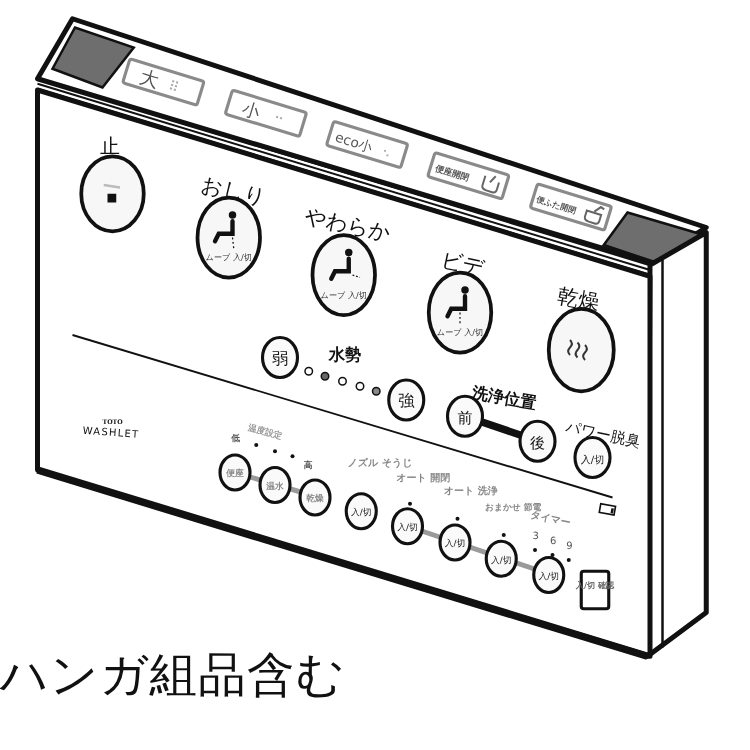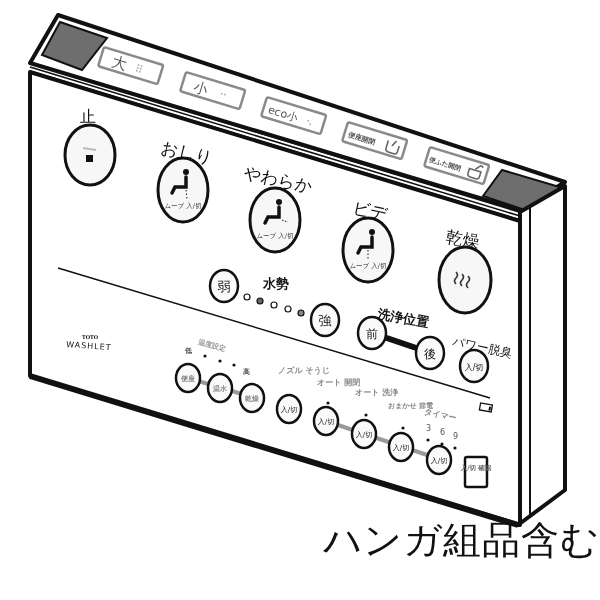--- a/index.html
+++ b/index.html
@@ -1,19 +1,19 @@
 <!DOCTYPE html>
 <html><head>
 <meta charset="utf-8">
 <style>
   html,body{margin:0;padding:0;background:#ffffff;}
   body{width:600px;height:600px;position:relative;overflow:hidden;font-family:"DejaVu Sans",sans-serif;}
   svg{position:absolute;left:0;top:0;}
   .jp{font-family:"DejaVu Sans",sans-serif;}
-  .caption{position:absolute;left:0;top:515px;width:600px;text-align:right;font-size:38px;color:#111;letter-spacing:1px;font-family:"DejaVu Sans",sans-serif;}
+  .caption{position:absolute;left:0;top:515px;width:600px;text-align:left;font-size:38px;color:#111;letter-spacing:1px;font-family:"DejaVu Sans",sans-serif;}
 </style>
 </head>
 <body>
 
 <svg width="600" height="600" viewBox="0 0 600 600">
 
   <polygon points="30,63 58,15 565,182 520,210" fill="#ffffff" stroke="#111" stroke-width="4" stroke-linejoin="round"></polygon>
 
   <polygon points="42,55 60,22 107,38 82,70" fill="#6e6e6e" stroke="#111" stroke-width="2"></polygon>
   <polygon points="483,196 502,170 563,188 540,215" fill="#6e6e6e" stroke="#111" stroke-width="2"></polygon>

